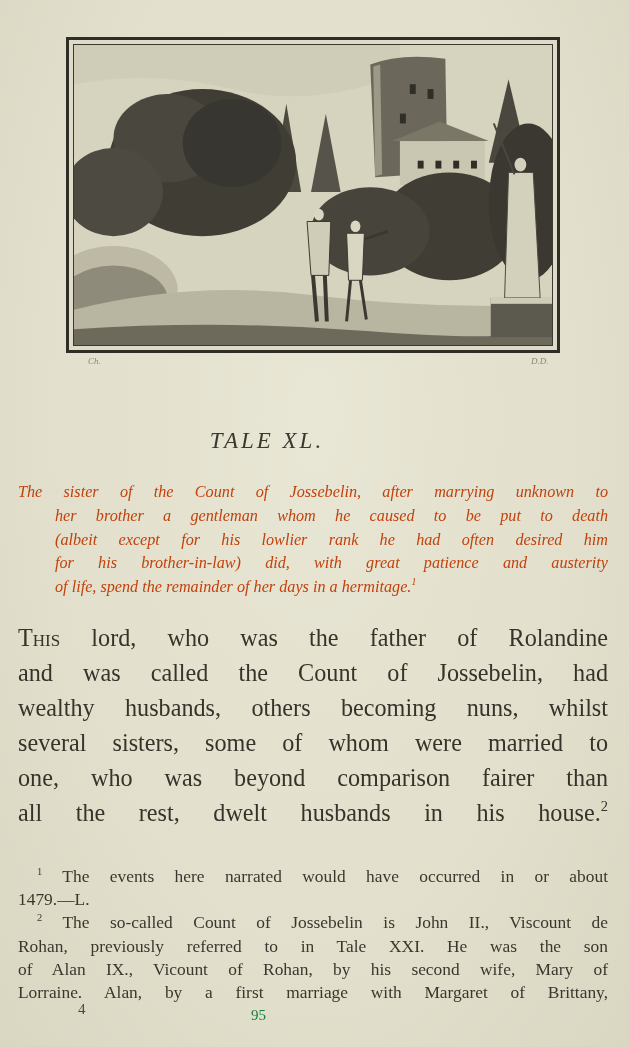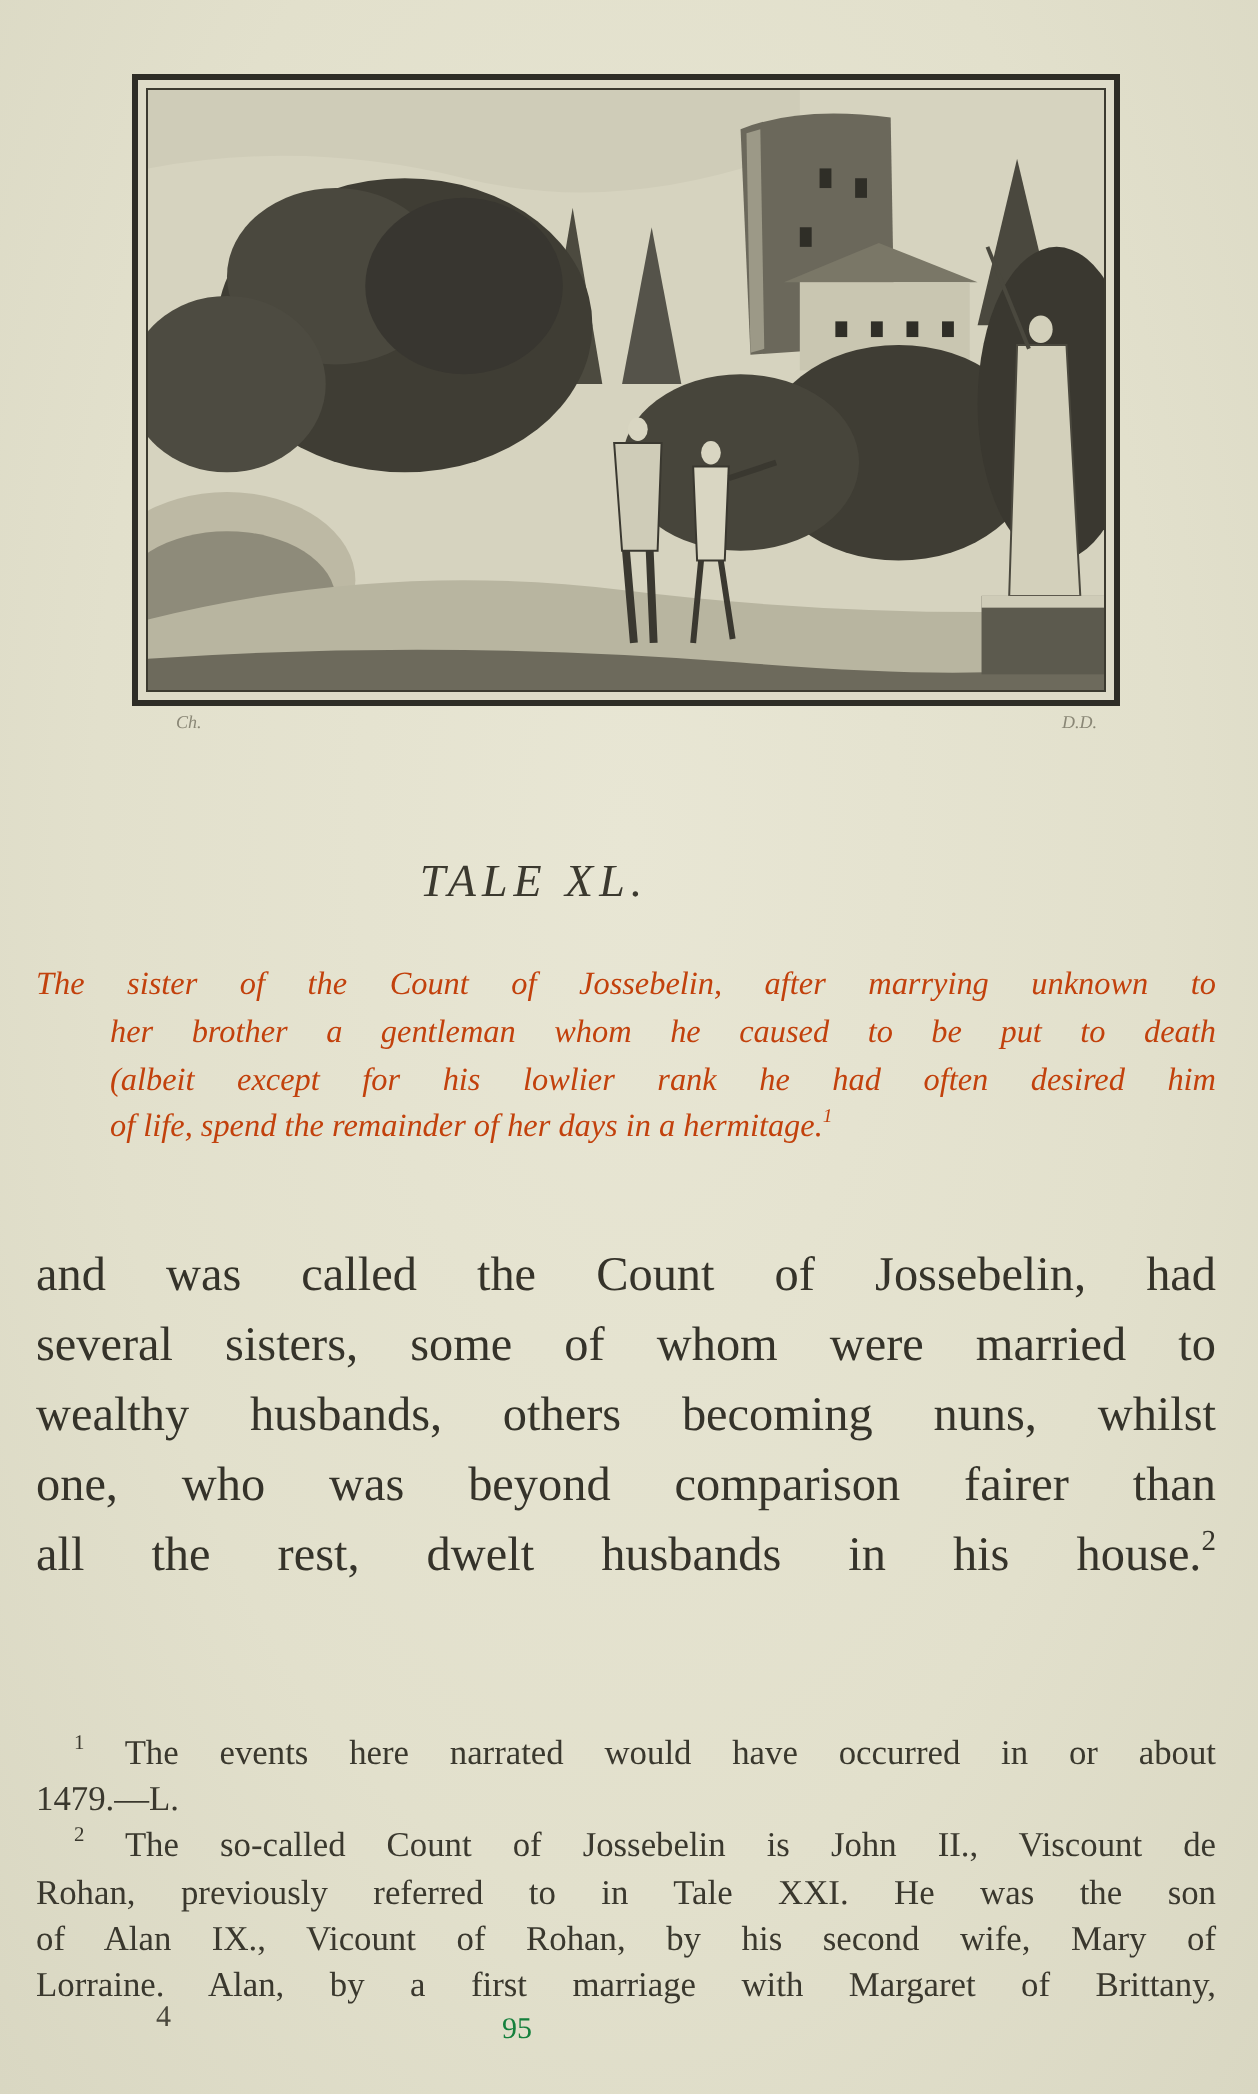--- a/index.html
+++ b/index.html
@@ -213,27 +213,29 @@
   </div>
   <div class="engraver-left">Ch.</div>
   <div class="engraver-right">D.D.</div>
 
   <div class="tale-title">TALE XL.</div>
 
   <div class="argument">
     <span class="line">The sister of the Count of Jossebelin, after marrying unknown to</span>
     <span class="line indent">her brother a gentleman whom he caused to be put to death</span>
     <span class="line indent">(albeit except for his lowlier rank he had often desired him</span>
+    <span class="line indent">for his brother-in-law) did, with great patience and austerity</span>
     <span class="line indent last"><span>of life, spend the remainder of her days in a hermitage.</span><sup class="fn">1</sup></span>
   </div>
 
   <div class="body-text">
+    <span class="line"><span class="smallcaps-lead">This</span><span> lord, who was the father of Rolandine</span></span>
     <span class="line">and was called the Count of Jossebelin, had</span>
+    <span class="line">wealthy husbands, others becoming nuns, whilst</span>
     <span class="line">several sisters, some of whom were married to</span>
-    <span class="line">wealthy husbands, others becoming nuns, whilst</span>
     <span class="line">one, who was beyond comparison fairer than</span>
     <span class="line last"><span>all the rest, dwelt husbands in his house.</span><sup class="fn">2</sup></span>
   </div>
 
   <div class="footnotes">
     <span class="line indent"><sup class="fn">1</sup> <span>The events here narrated would have occurred in or about</span></span>
     <span class="line short">1479.—L.</span>
     <span class="line indent"><sup class="fn">2</sup> <span>The so-called Count of Jossebelin is John II., Viscount de</span></span>
     <span class="line">Rohan, previously referred to in Tale XXI.  He was the son</span>
     <span class="line">of Alan IX., Vicount of Rohan, by his second wife, Mary of</span>

